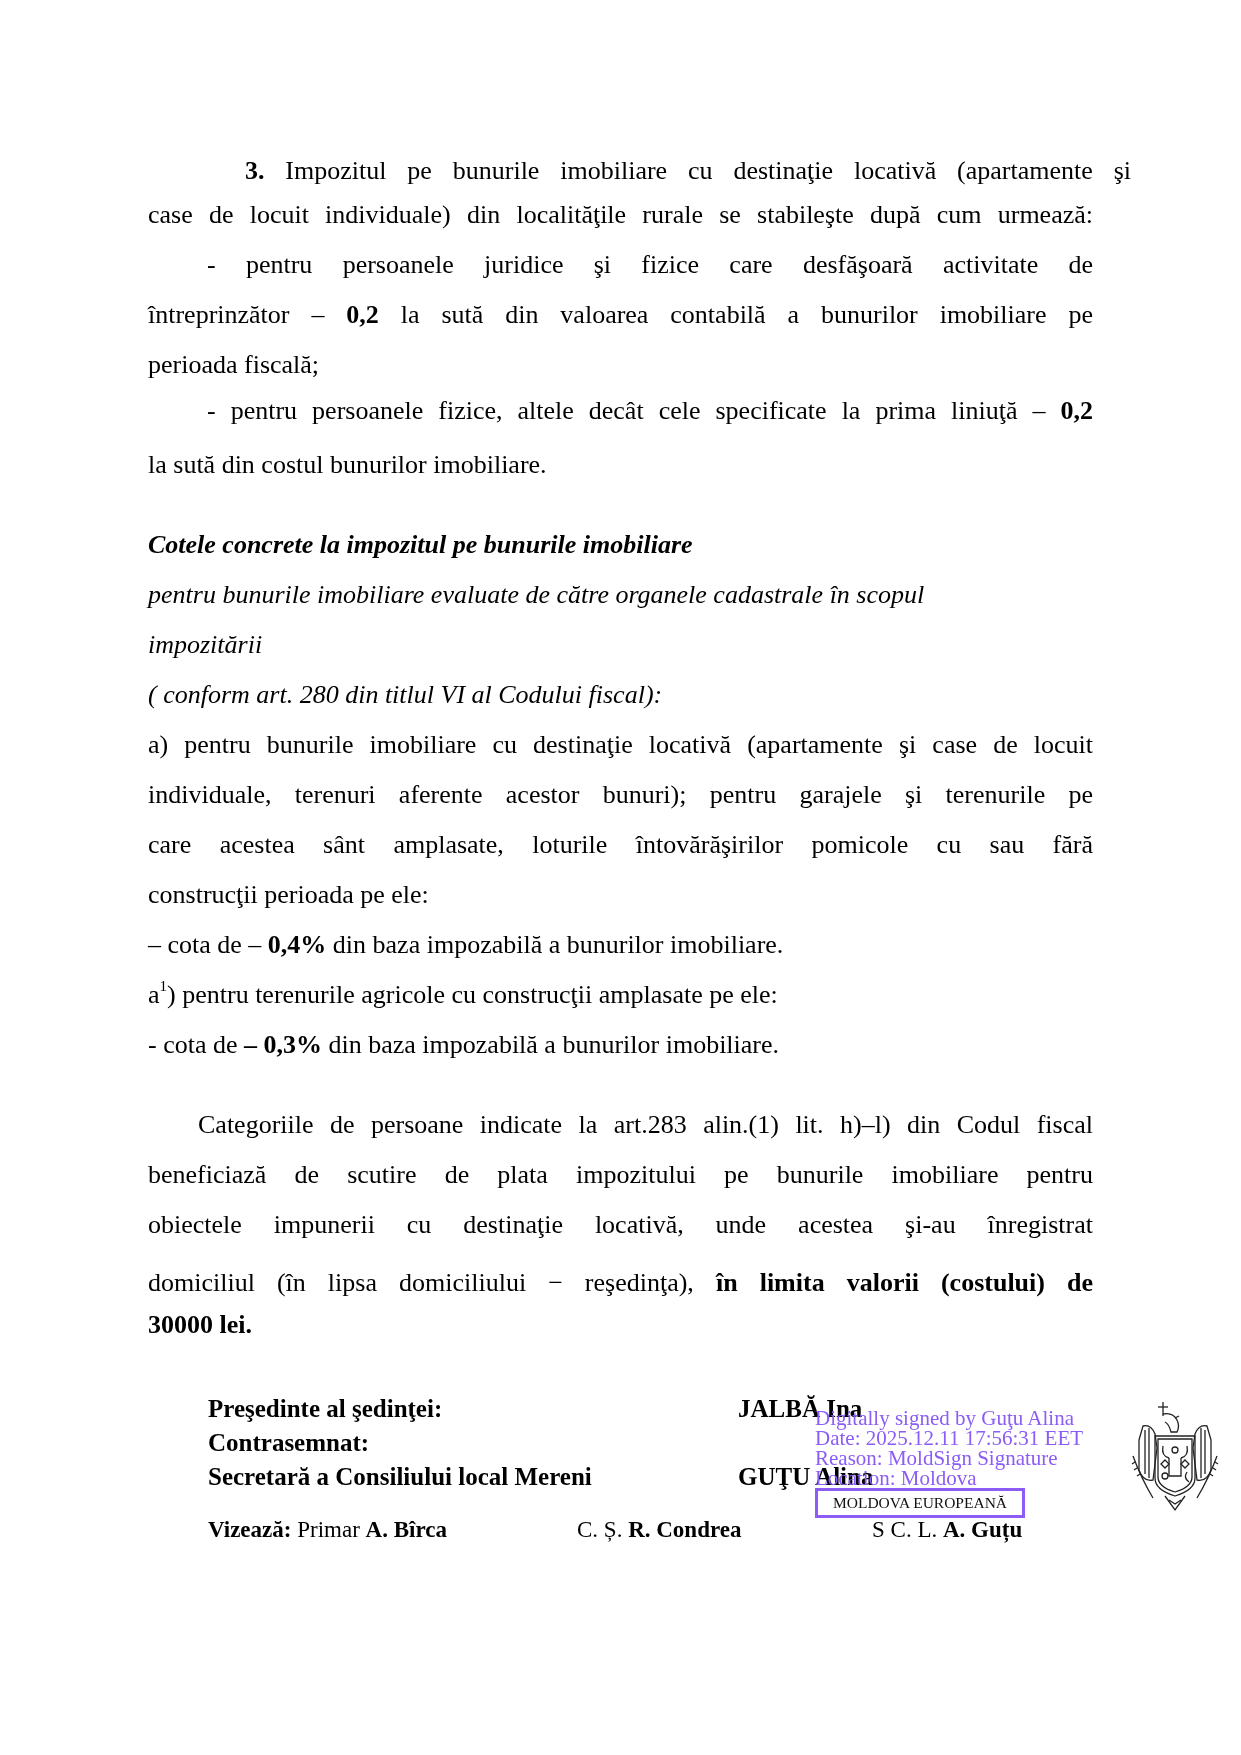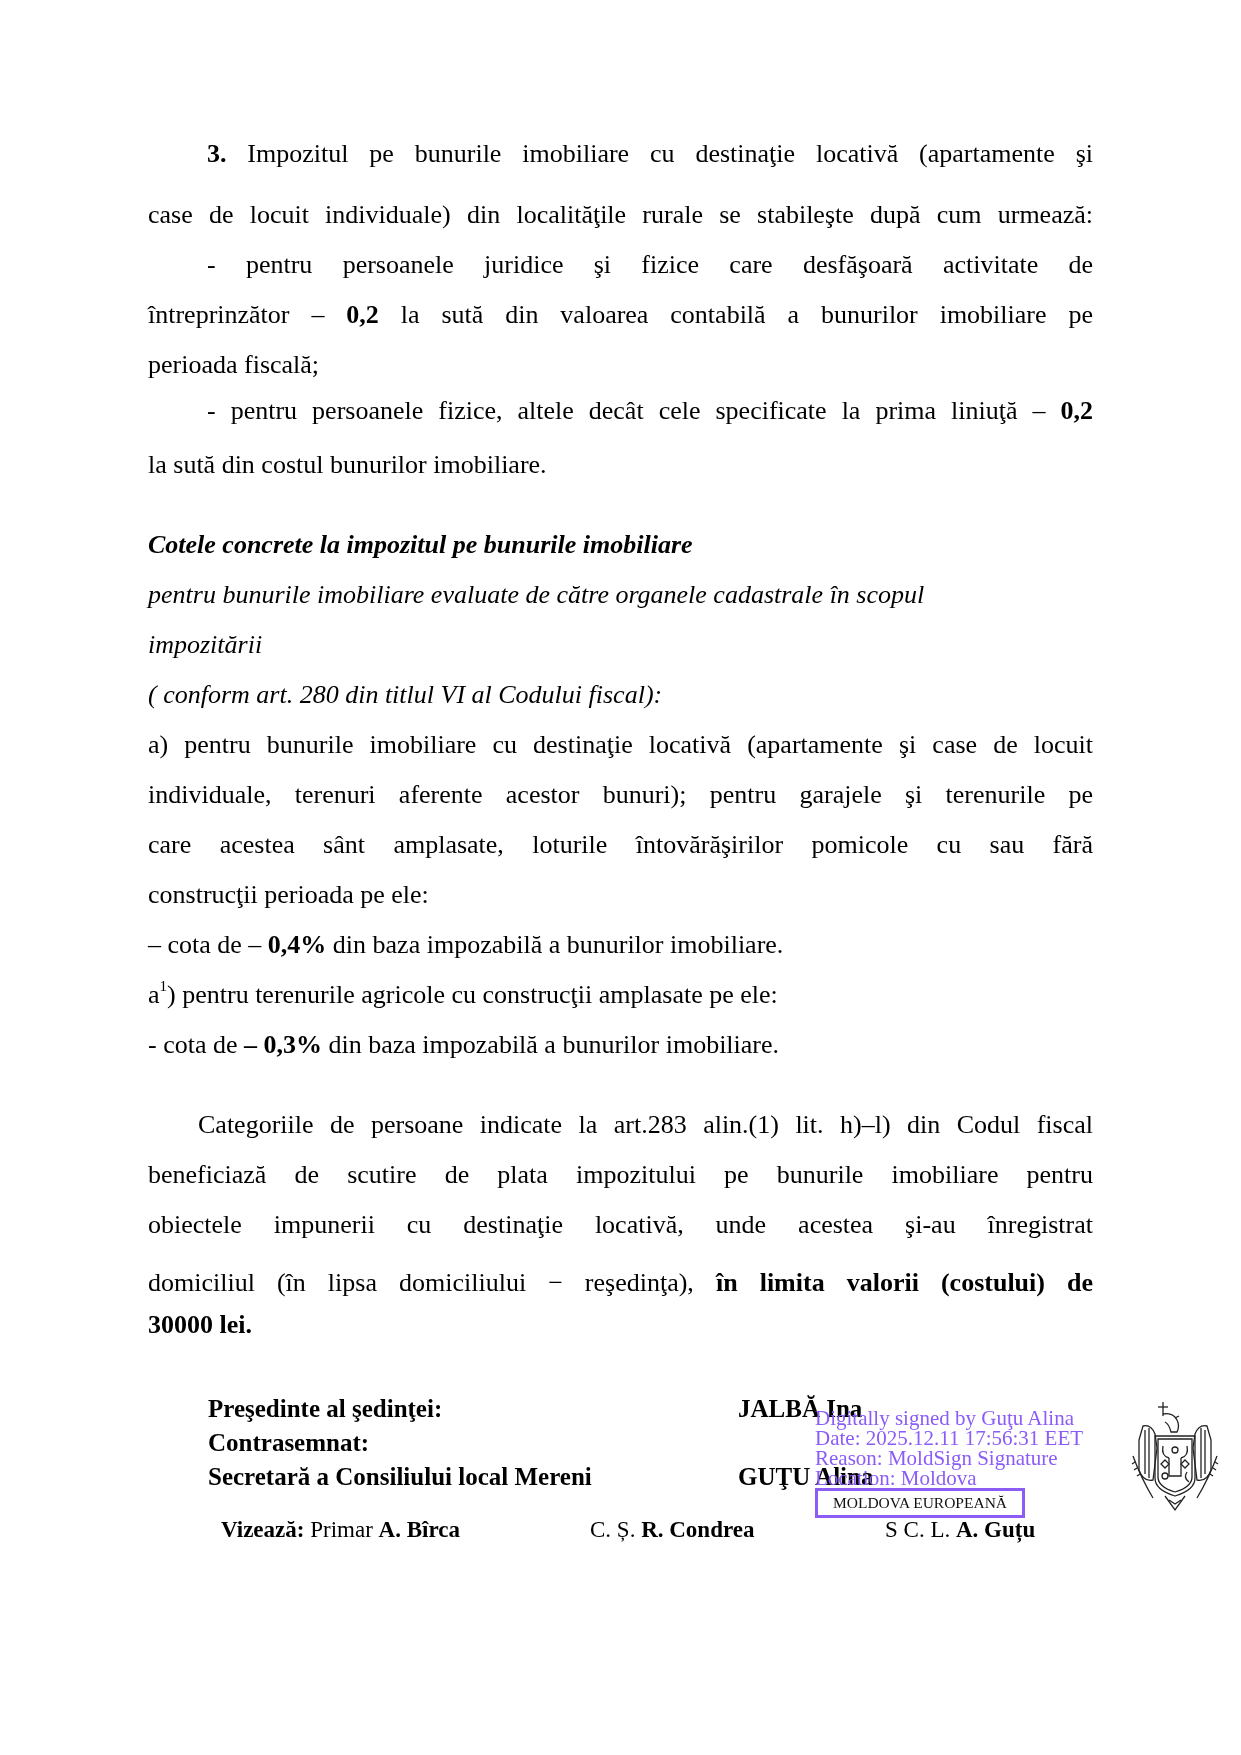--- a/index.html
+++ b/index.html
@@ -6,31 +6,31 @@
   body { width: 1241px; height: 1755px; position: relative; overflow: hidden;
          font-family: "Liberation Serif", "DejaVu Serif", serif; color: #000; }
   .line { position: absolute; left: 148px; width: 945px; font-size: 26px; line-height: 30px;
           white-space: nowrap; }
   .just { text-align: justify; text-align-last: justify; white-space: normal; }
   .ind { left: 207px; width: 886px; }
   .center { text-align: left; font-style: italic; }
   b { font-weight: bold; }
   .it { font-style: italic; }
   .sig { position: absolute; font-size: 25px; font-weight: bold; line-height: 30px; white-space: nowrap; }
-  .viz { position: absolute; font-size: 23px; line-height: 28px; white-space: nowrap; top: 1516px; margin-left: 13px; }
+  .viz { position: absolute; font-size: 23px; line-height: 28px; white-space: nowrap; top: 1516px; }
   .stamp { position: absolute; left: 815px; top: 1408px; font-size: 21px; line-height: 20px; color: #8b5cf6; white-space: nowrap; }
   .stamp-box { position: absolute; left: 815px; top: 1488px; width: 204px; height: 24px; border: 3px solid #8b5cf6;
                font-size: 15.5px; line-height: 24px; text-align: center; color: #111; }
   .coat { position: absolute; left: 1125px; top: 1400px; width: 100px; height: 125px; }
   sup { font-size: 15px; line-height: 0; position: relative; top: -2px; }
 </style>
 </head>
 <body>
 
-<div class="line just ind" style="top:139px;"><b>3.</b><span> Impozitul pe bunurile imobiliare cu destinaţie locativă (apartamente şi</span></div>
+<div class="line just ind" style="top:156px;margin-left:38px;"><b>3.</b><span> Impozitul pe bunurile imobiliare cu destinaţie locativă (apartamente şi</span></div>
 <div class="line just" style="top:200px;">case de locuit individuale) din localităţile rurale se stabileşte după cum urmează:</div>
 <div class="line just ind" style="top:250px;">- pentru persoanele juridice şi fizice care desfăşoară activitate de</div>
 <div class="line just" style="top:300px;"><span>întreprinzător – </span><b>0,2</b><span> la sută din valoarea contabilă a bunurilor imobiliare pe</span></div>
 <div class="line" style="top:350px;">perioada fiscală;</div>
 <div class="line just ind" style="top:396px;"><span>- pentru persoanele fizice, altele decât cele specificate la prima liniuţă – </span><b>0,2</b></div>
 <div class="line" style="top:450px;">la sută din costul bunurilor imobiliare.</div>
 
 <div class="line center" style="top:530px; font-weight:bold;">Cotele concrete la impozitul pe bunurile imobiliare</div>
 <div class="line center" style="top:580px;">pentru bunurile imobiliare evaluate de către organele cadastrale în scopul</div>
 <div class="line center" style="top:630px;">impozitării</div>

